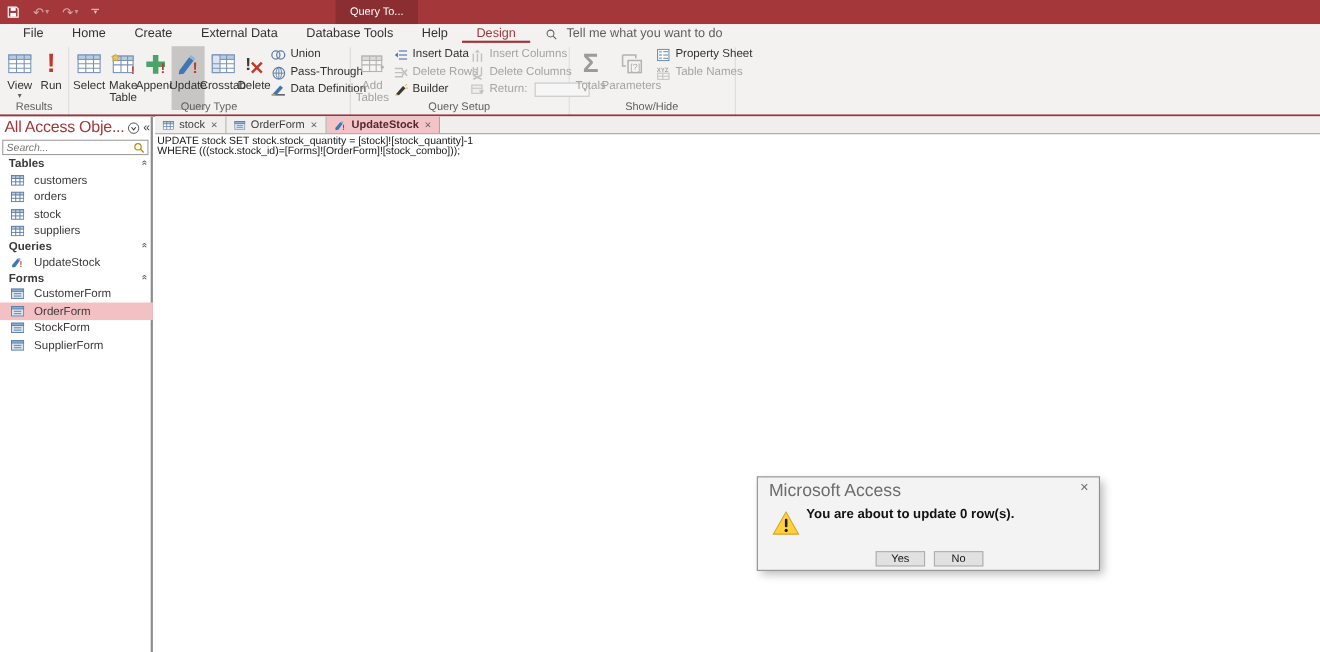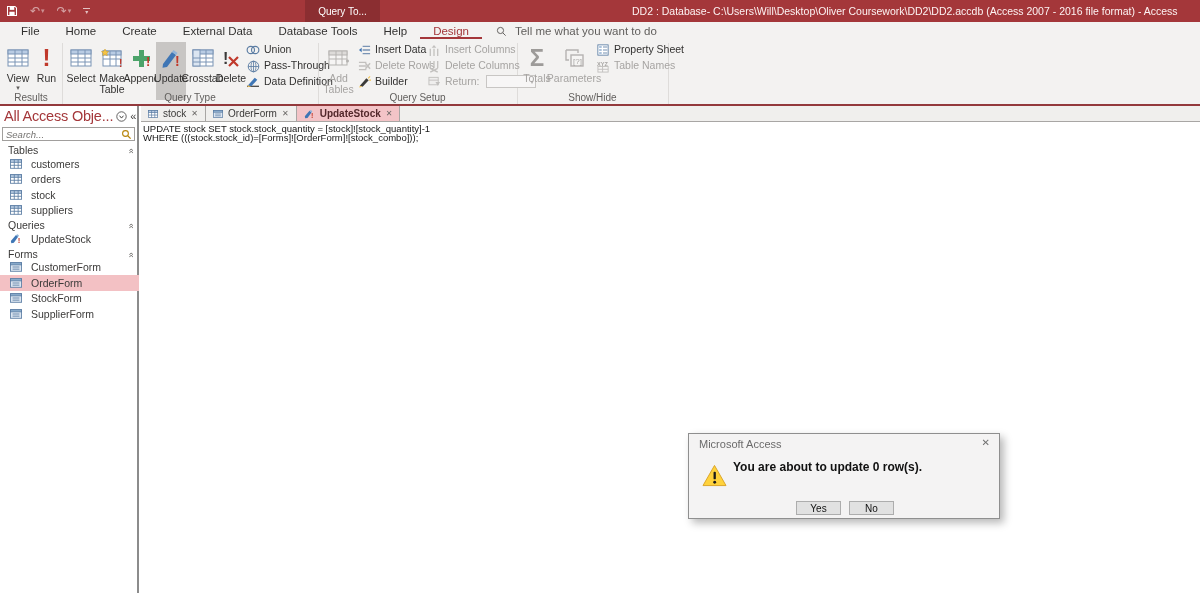--- a/index.html
+++ b/index.html
@@ -48,36 +48,36 @@
   
   .content { position:absolute; left:0; top:106px; width:1200px; height:487px; }
   .sidebar { position:absolute; left:0; top:0; width:139px; height:487px; background:#fff; border-right:2px solid #8c8c8c; }
   .nav-title { position:absolute; left:4px; top:1px; width:131px; height:18px; display:flex; align-items:center; }
   .nav-title .ttl { color:#a4373a; font-size:14.5px; white-space:nowrap; letter-spacing:-0.2px; flex:1; }
   .nav-title .navico { color:#3b3a39; font-size:11px; margin-left:3px; }
   .searchbox { position:absolute; left:2px; top:21px; width:133px; height:14px; border:1px solid #a19f9d; background:#fff; display:flex; align-items:center; }
   .searchbox input { border:none; outline:none; flex:1; font-size:9.5px; font-style:italic; color:#605e5c; padding-left:3px; width:100px; font-family:"Liberation Sans",sans-serif; background:transparent; }
   .searchbox input::placeholder { color:#767472; font-style:italic; }
   .navlist { position:absolute; left:0; top:37px; width:139px; }
-  .nav-hdr { height:13px; display:flex; align-items:flex-end; padding:0 6px 0 8px; font-size:10.5px; font-weight:normal; color:#3b3a39; }
+  .nav-hdr { height:13px; display:flex; align-items:flex-start; padding:0 6px 0 8px; font-size:10.5px; font-weight:bold; color:#3b3a39; }
   .nav-hdr .chev { margin-left:auto; font-size:9px; color:#605e5c; transform:rotate(-90deg); }
   .nav-item { height:15.5px; display:flex; align-items:center; padding-left:10px; gap:9px; font-size:10.5px; color:#3b3a39; }
   .nav-item.selected { background:#f3c1c4; }
   .main { position:absolute; left:141px; top:0; width:1059px; height:487px; background:#fff; }
   .tabbar { position:absolute; left:0; top:0; width:1059px; height:16px; background:#f0efed; border-bottom:1px solid #a8a6a4; display:flex; }
   .doctab { display:flex; align-items:center; gap:5px; padding:0 7px; border-right:1px solid #a8a6a4; font-size:10px; color:#3b3a39; background:#f0efed; cursor:default; }
   .doctab.active { background:#f3c4c7; font-weight:bold; color:#53282b; }
   .doctab .x { font-size:8px; color:#6a6866; font-weight:normal; }
   .sqlarea { position:absolute; left:0; top:17px; width:1059px; height:470px; background:#fff; }
   .sqlline { font-size:9.5px; color:#161616; line-height:8.5px; padding-left:2px; white-space:nowrap; }
   .sqlline:first-child { padding-top:2px; }
 
   
   .dialog { position:absolute; left:688px; top:433px; width:312px; height:86px; background:#f4f3f3; border:1px solid #8f8f8f; box-shadow:4px 4px 8px rgba(0,0,0,.28); }
-  .dlg-title { position:absolute; left:10px; top:4px; font-size:11px; color:#6b6b6b; }
+  .dlg-title { position:absolute; left:10px; top:4px; font-size:16px; color:#6b6b6b; }
   .dlg-close { position:absolute; right:9px; top:3px; font-size:10px; color:#707070; cursor:default; }
   .dlg-warnicon { position:absolute; left:13px; top:30px; }
   .dlg-heading { position:absolute; left:44px; top:26px; font-size:12px; font-weight:bold; color:#111; }
   .dlg-body { position:absolute; left:44px; top:42px; font-size:10.2px; color:#111; line-height:8.3px; }
   .dlg-body div { line-height:8.3px; padding-bottom:0.2px; }
   .dlg-btn { position:absolute; top:67px; width:45px; height:14px; background:#e1e1e1; border:1px solid #adadad; font-size:10px; color:#111; display:flex; align-items:center; justify-content:center; cursor:default; }
   .dlg-btn.yes { left:107px; }
   .dlg-btn.no { left:160px; }
 
   svg { display:block; }
@@ -103,21 +103,20 @@
       <span class="qbtn">
           <span class="glyph">↷</span>
           <span class="caret">▾</span>
         </span>
       <span class="qbtn custom-qat">
           <span class="bar"></span>
           <span class="v">▾</span>
         </span>
     </div>
     <div class="ctx-tab">Query To...</div>
-    <div class="win-title">DD2 : Database- C:\Users\Will\Desktop\Oliver Coursework\DD2\DD2.accdb (Access 2007 - 2016 file format)  -  Access</div>
   </div>
 
   <div class="menubar">
     <span class="mtab">File</span>
     <span class="mtab">Home</span>
     <span class="mtab">Create</span>
     <span class="mtab">External Data</span>
     <span class="mtab">Database Tools</span>
     <span class="mtab">Help</span>
     <span class="mtab active">Design</span>

